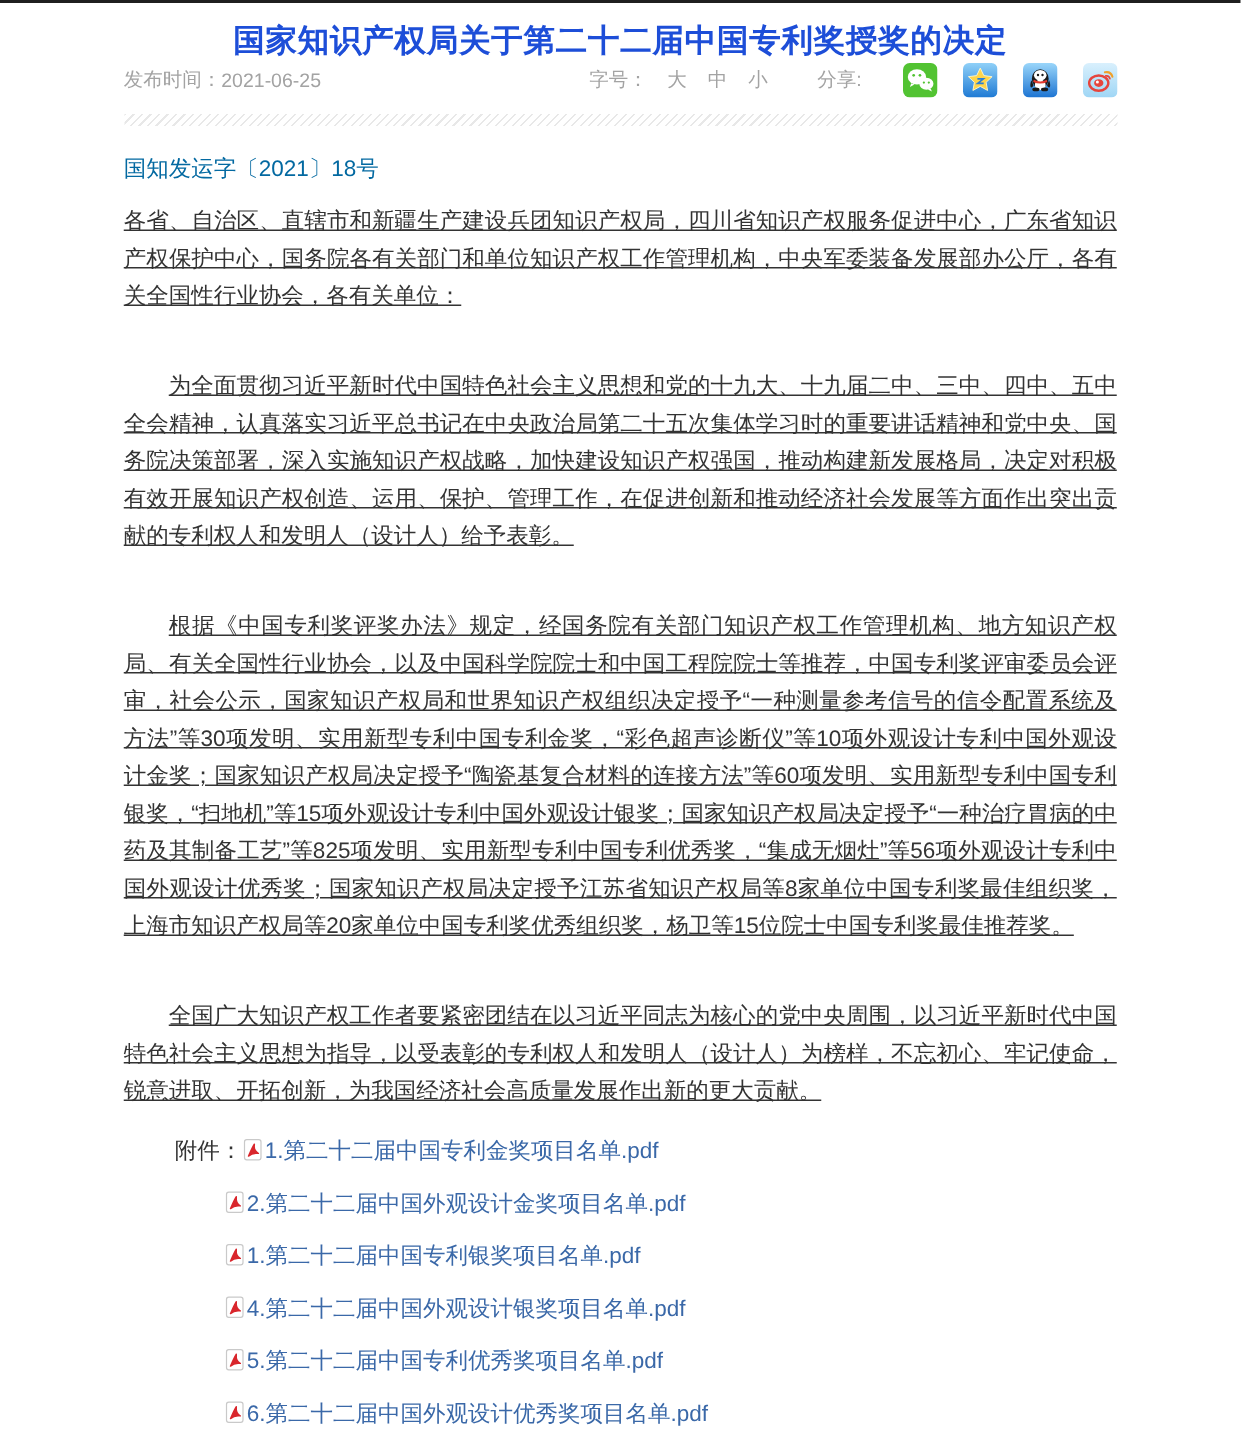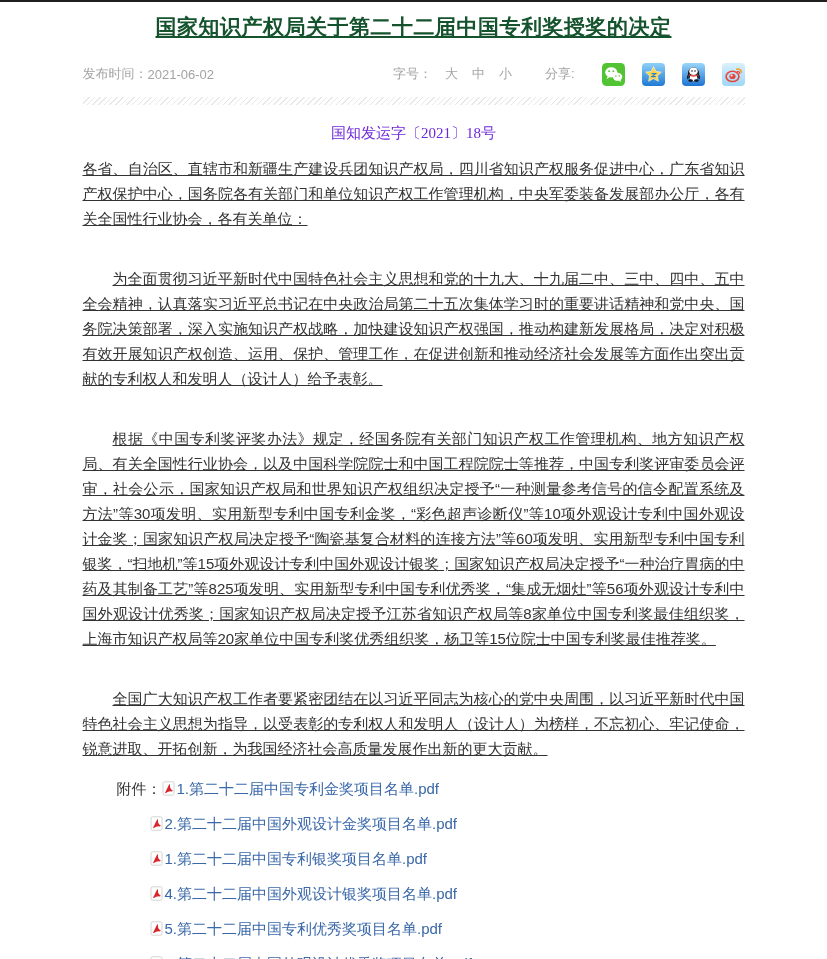--- a/index.html
+++ b/index.html
@@ -12,26 +12,24 @@
     border-top: 2px solid #1f1f1f;
   }
   .container { width: 662px; margin: 0 auto; }
 
   
   .page-title {
     margin-top: 11px;
     text-align: center;
     font-size: 21px;
     font-weight: bold;
-    color: #14532d;
+    color: #1d4ed8;
     letter-spacing: 0.5px;
-    text-decoration: underline;
   }
   .meta-row {
-    margin-top: 21px;
     display: flex;
     align-items: center;
     font-size: 13px;
     color: #a3a3a3;
     height: 24px;
   }
   .meta-left { display: flex; align-items: center; }
   .meta-right { margin-left: auto; display: flex; align-items: center; }
   .fs-label { margin-right: 6px; text-align: right; }
   .fs-option { margin: 0 7px; cursor: pointer; color: #a3a3a3; }
@@ -51,24 +49,23 @@
     background: repeating-linear-gradient(
       135deg,
       #e8e8e8 0px, #e8e8e8 1px,
       #ffffff 1px, #ffffff 4px
     );
   }
 
   
   .doc-number {
     margin-top: 19px;
-    text-align: center;
+    text-align: left;
     font-size: 15px;
-    color: #6d28d9;
-    font-family: Liberation Serif, serif;
+    color: #0369a1;
   }
   .article-body {
     margin-top: 9px;
     font-size: 15px;
     line-height: 25px;
     color: #333333;
     text-align: justify;
   }
   .article-body p { margin-top: 13px; text-decoration: underline; }
   .article-body p.indent { text-indent: 2em; margin-top: 35px; }
@@ -89,21 +86,21 @@
 </head>
 <body>
 
 <div class="container">
 
   <h1 class="page-title">国家知识产权局关于第二十二届中国专利奖授奖的决定</h1>
 
   <div class="meta-row">
     <div class="meta-left">
       <span>发布时间：</span>
-      <span>2021-06-02</span>
+      <span>2021-06-25</span>
     </div>
     <div class="meta-right">
       <span class="fs-label">字号：</span>
       <span class="fs-option">大</span>
       <span class="fs-option">中</span>
       <span class="fs-option">小</span>
       <span class="share-label">分享:</span>
 
       <span class="share-icon">
         <svg width="23" height="23" viewBox="0 0 23 23">

